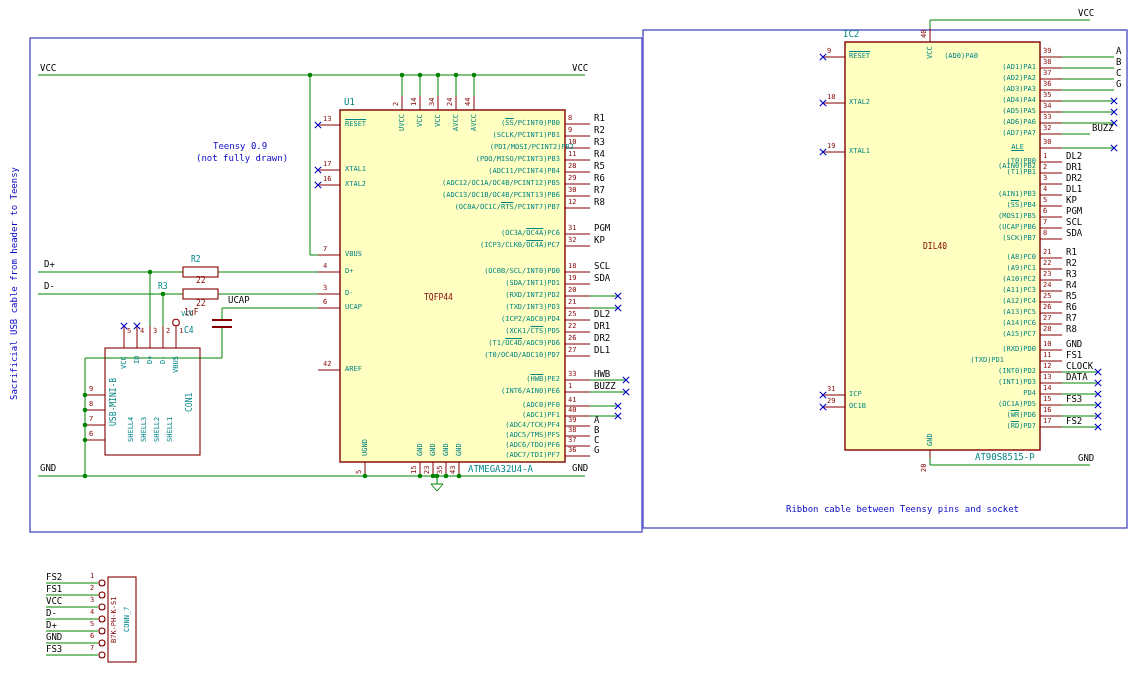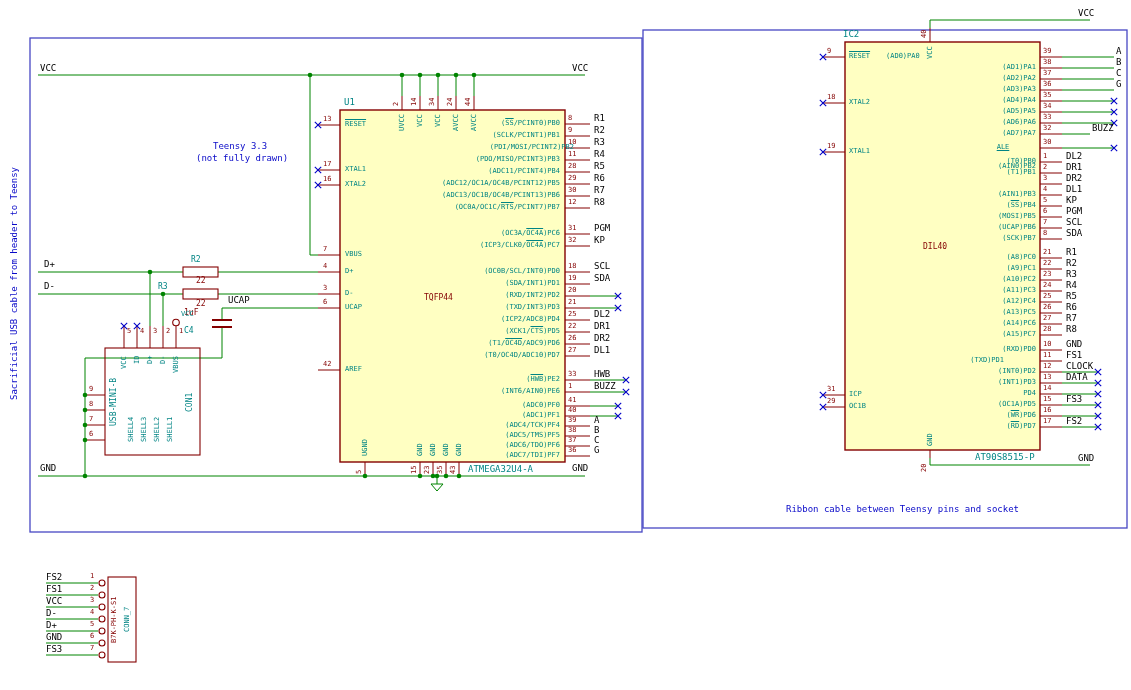--- a/index.html
+++ b/index.html
@@ -234,21 +234,21 @@
       <circle cx="85" cy="410" r="2.3" class="jdot"></circle>
       <circle cx="85" cy="425" r="2.3" class="jdot"></circle>
       <circle cx="85" cy="440" r="2.3" class="jdot"></circle>
       <circle cx="85" cy="476" r="2.3" class="jdot"></circle>
       <circle cx="437" cy="476" r="2.3" class="jdot"></circle>
     </svg>
 
   <div id="texts">
 
     <div class="t note vert" style="left:10px;top:400px">Sacrificial USB cable from header to Teensy</div>
-    <div class="t note" style="left:213px;top:142px">Teensy 3.3</div>
+    <div class="t note" style="left:213px;top:142px">Teensy 0.9</div>
     <div class="t note" style="left:196px;top:154px">(not fully drawn)</div>
     <div class="t note" style="left:786px;top:505px">Ribbon cable between Teensy pins and socket</div>
 
     <div class="t lbl" style="left:40px;top:64px">VCC</div>
     <div class="t lbl" style="left:572px;top:64px">VCC</div>
     <div class="t lbl" style="left:40px;top:464px">GND</div>
     <div class="t lbl" style="left:572px;top:464px">GND</div>
     <div class="t lbl" style="left:44px;top:260px">D+</div>
     <div class="t lbl" style="left:44px;top:282px">D-</div>
     <div class="t lbl" style="left:228px;top:296px">UCAP</div>
@@ -386,42 +386,42 @@
       <div class="t pn" style="left: 849px; top: 53px;"><span></span><span class="ov">RESET</span><span></span></div>
       <div class="t pnum" style="left: 827px; top: 94px;">18</div>
       <div class="t pn" style="left: 849px; top: 99px;">XTAL2</div>
       <div class="t pnum" style="left: 827px; top: 143px;">19</div>
       <div class="t pn" style="left: 849px; top: 148px;">XTAL1</div>
       <div class="t pnum" style="left: 827px; top: 386px;">31</div>
       <div class="t pn" style="left: 849px; top: 391px;">ICP</div>
       <div class="t pnum" style="left: 827px; top: 398px;">29</div>
       <div class="t pn" style="left: 849px; top: 403px;">OC1B</div>
       <div class="t pnum" style="left: 1043px; top: 48px;">39</div>
-      <div class="t pn" style="left: 886px; top: 53px; width: 150px; text-align: left;">(AD0)PA0</div>
+      <div class="t pn" style="left: 886px; top: 53px; width: 150px; text-align: center;">(AD0)PA0</div>
       <div class="t lbl" style="left: 1116px; top: 47px;">A</div>
       <div class="t pnum" style="left: 1043px; top: 59px;">38</div>
       <div class="t pn" style="left: 886px; top: 64px; width: 150px; text-align: right;">(AD1)PA1</div>
       <div class="t lbl" style="left: 1116px; top: 58px;">B</div>
       <div class="t pnum" style="left: 1043px; top: 70px;">37</div>
       <div class="t pn" style="left: 886px; top: 75px; width: 150px; text-align: right;">(AD2)PA2</div>
       <div class="t lbl" style="left: 1116px; top: 69px;">C</div>
       <div class="t pnum" style="left: 1043px; top: 81px;">36</div>
       <div class="t pn" style="left: 886px; top: 86px; width: 150px; text-align: right;">(AD3)PA3</div>
       <div class="t lbl" style="left: 1116px; top: 80px;">G</div>
       <div class="t pnum" style="left: 1043px; top: 92px;">35</div>
       <div class="t pn" style="left: 886px; top: 97px; width: 150px; text-align: right;">(AD4)PA4</div>
       <div class="t pnum" style="left: 1043px; top: 103px;">34</div>
       <div class="t pn" style="left: 886px; top: 108px; width: 150px; text-align: right;">(AD5)PA5</div>
       <div class="t pnum" style="left: 1043px; top: 114px;">33</div>
       <div class="t pn" style="left: 886px; top: 119px; width: 150px; text-align: right;">(AD6)PA6</div>
       <div class="t pnum" style="left: 1043px; top: 125px;">32</div>
       <div class="t pn" style="left: 886px; top: 130px; width: 150px; text-align: right;">(AD7)PA7</div>
       <div class="t lbl" style="left: 1092px; top: 124px;">BUZZ</div>
       <div class="t pnum" style="left: 1043px; top: 139px;">30</div>
-      <div class="t pn" style="left: 928px; top: 144px; width: 150px; text-align: center; text-decoration: underline;">ALE</div>
+      <div class="t pn" style="left: 874px; top: 144px; width: 150px; text-align: right; text-decoration: underline;">ALE</div>
       <div class="t pnum" style="left: 1043px; top: 153px;">1</div>
       <div class="t pn" style="left: 886px; top: 158px; width: 150px; text-align: right;">(T0)PB0</div>
       <div class="t lbl" style="left: 1066px; top: 152px;">DL2</div>
       <div class="t pnum" style="left: 1043px; top: 164px;">2</div>
       <div class="t pn" style="left: 886px; top: 169px; width: 150px; text-align: right;">(T1)PB1</div>
       <div class="t lbl" style="left: 1066px; top: 163px;">DR1</div>
       <div class="t pnum" style="left: 1043px; top: 175px;">3</div>
       <div class="t pn" style="left: 886px; top: 163px; width: 150px; text-align: right;">(AIN0)PB2</div>
       <div class="t lbl" style="left: 1066px; top: 174px;">DR2</div>
       <div class="t pnum" style="left: 1043px; top: 186px;">4</div>

